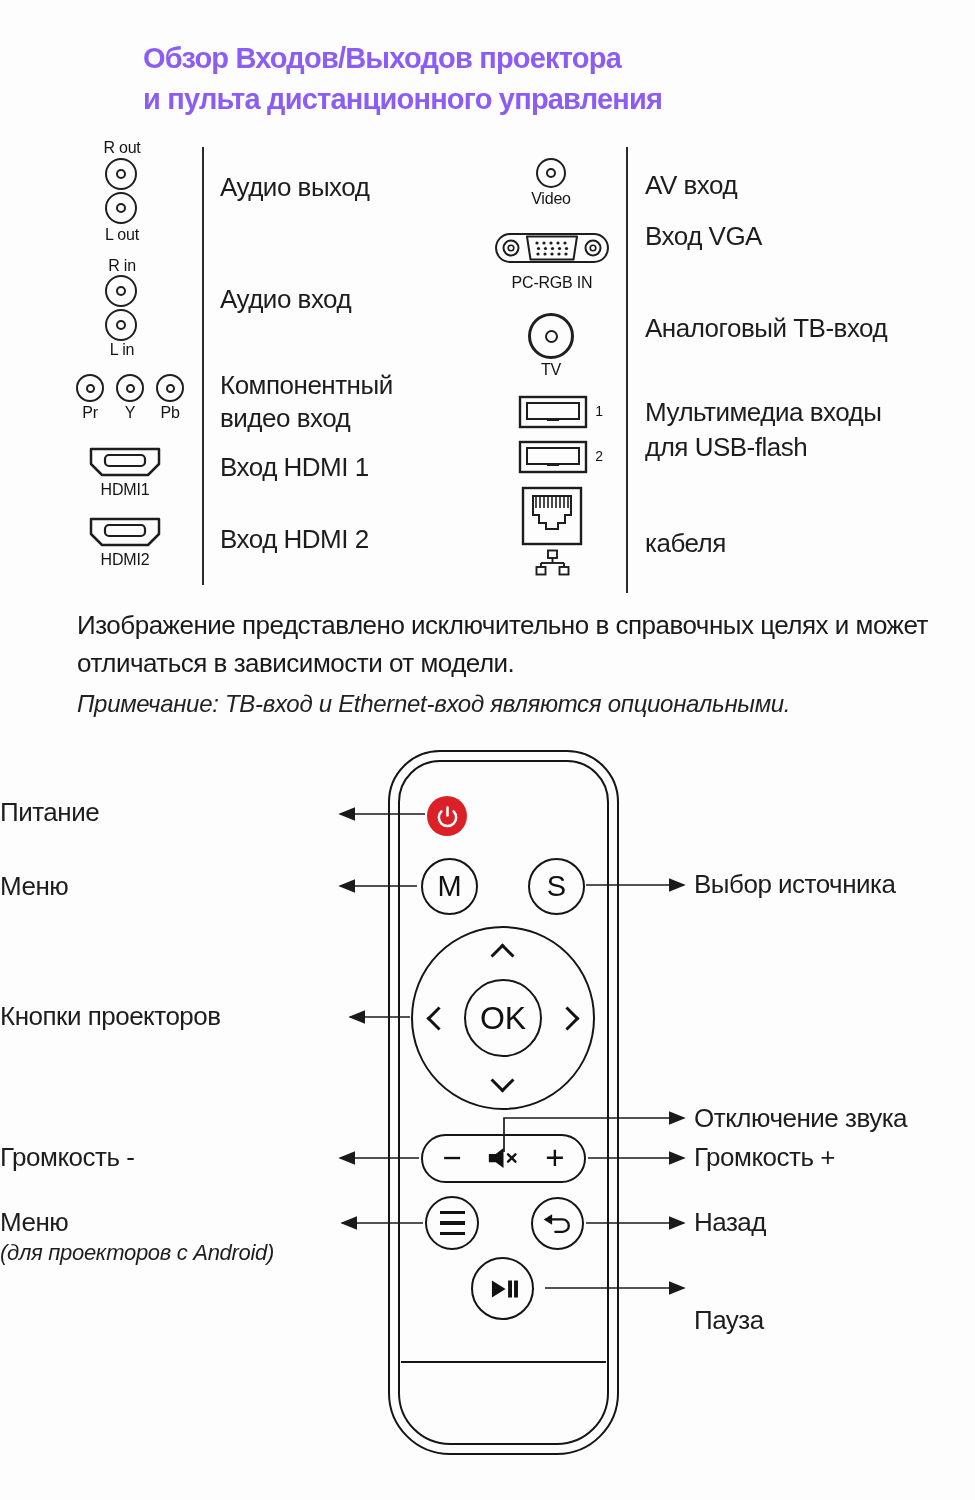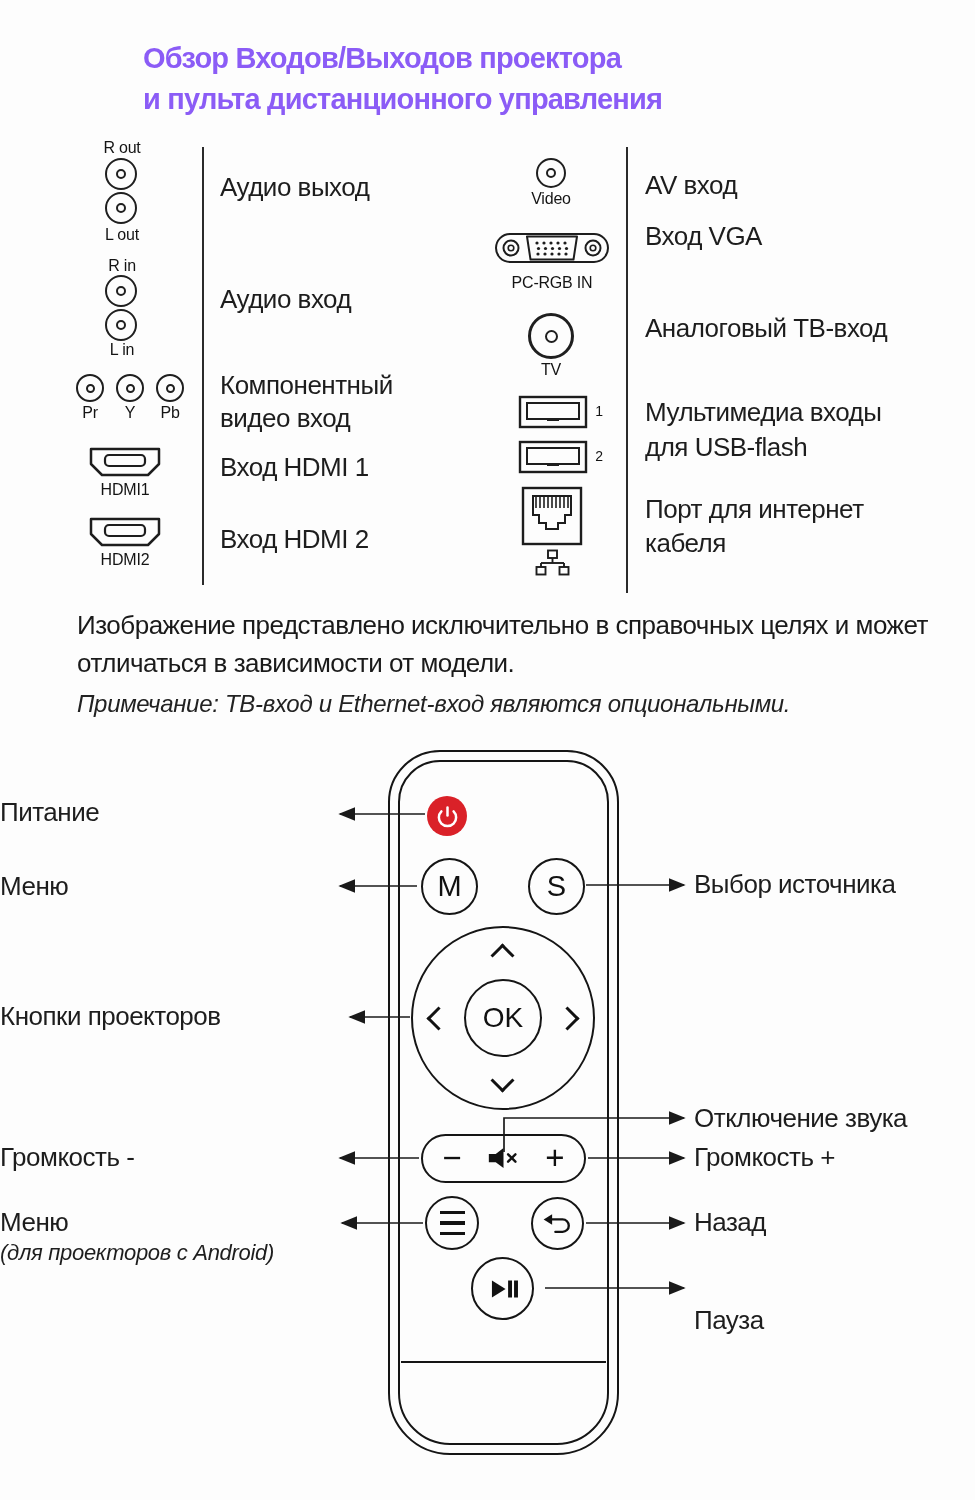--- a/index.html
+++ b/index.html
@@ -165,21 +165,20 @@
     </g>
   </svg>
 
   <div class="abs vdiv" style="left:626px;top:147px;height:446px"></div>
 
   <div class="abs lbl" style="left:645px;top:169px">AV вход</div>
   <div class="abs lbl" style="left:645px;top:220px">Вход VGA</div>
   <div class="abs lbl" style="left:645px;top:396px">Мультимедиа входы</div>
   <div class="abs lbl" style="left:645px;top:312px">Аналоговый ТВ-вход</div>
   <div class="abs lbl" style="left:645px;top:431px">для USB-flash</div>
-  <div class="abs lbl" style="left:645px;top:493px">Порт для интернет</div>
   <div class="abs lbl" style="left:645px;top:527px">кабеля</div>
 
   <div class="abs note1" style="left:77px;top:606px">
     <div>Изображение представлено исключительно в справочных целях и может</div>
     <div>отличаться в зависимости от модели.</div>
   </div>
   <div class="abs note2" style="left:77px;top:690px">Примечание: ТВ-вход и Ethernet-вход являются опциональными.</div>
 
   <div class="abs remote-outer" style="left:388px;top:750px;width:231px;height:705px"></div>
   <div class="abs remote-inner" style="left:398px;top:760px;width:211px;height:685px"></div>
@@ -194,21 +193,21 @@
 
   <div class="abs btn" style="left:421px;top:858px;width:57px;height:57px">
     <span class="key">M</span>
   </div>
   <div class="abs btn" style="left:528px;top:858px;width:57px;height:57px">
     <span class="key">S</span>
   </div>
 
   <div class="abs btn" style="left:411px;top:926px;width:184px;height:184px;border-width:2px"></div>
   <div class="abs btn" style="left:464px;top:979px;width:78px;height:78px;border-width:2px">
-    <span class="key" style="font-size:28px">OK</span>
+    <span class="key" style="font-size:32px">OK</span>
   </div>
   <i class="abs chev" style="left:494px;top:947px;transform:rotate(-45deg)"></i>
   <i class="abs chev" style="left:494px;top:1072px;transform:rotate(135deg)"></i>
   <i class="abs chev" style="left:430px;top:1010px;transform:rotate(-135deg)"></i>
   <i class="abs chev" style="left:559px;top:1010px;transform:rotate(45deg)"></i>
 
   <div class="abs" style="left:421px;top:1134px;width:165px;height:49px;border:2.2px solid #151515;border-radius:26px"></div>
   <div class="abs pm" style="left:435px;top:1137px;width:34px">−</div>
   <svg class="abs" style="left:487px;top:1145px" width="33" height="26" viewBox="0 0 36 28">
     <polygon points="2,9.5 9.5,9.5 18,3 18,25 9.5,18.5 2,18.5" fill="#121212"></polygon>

